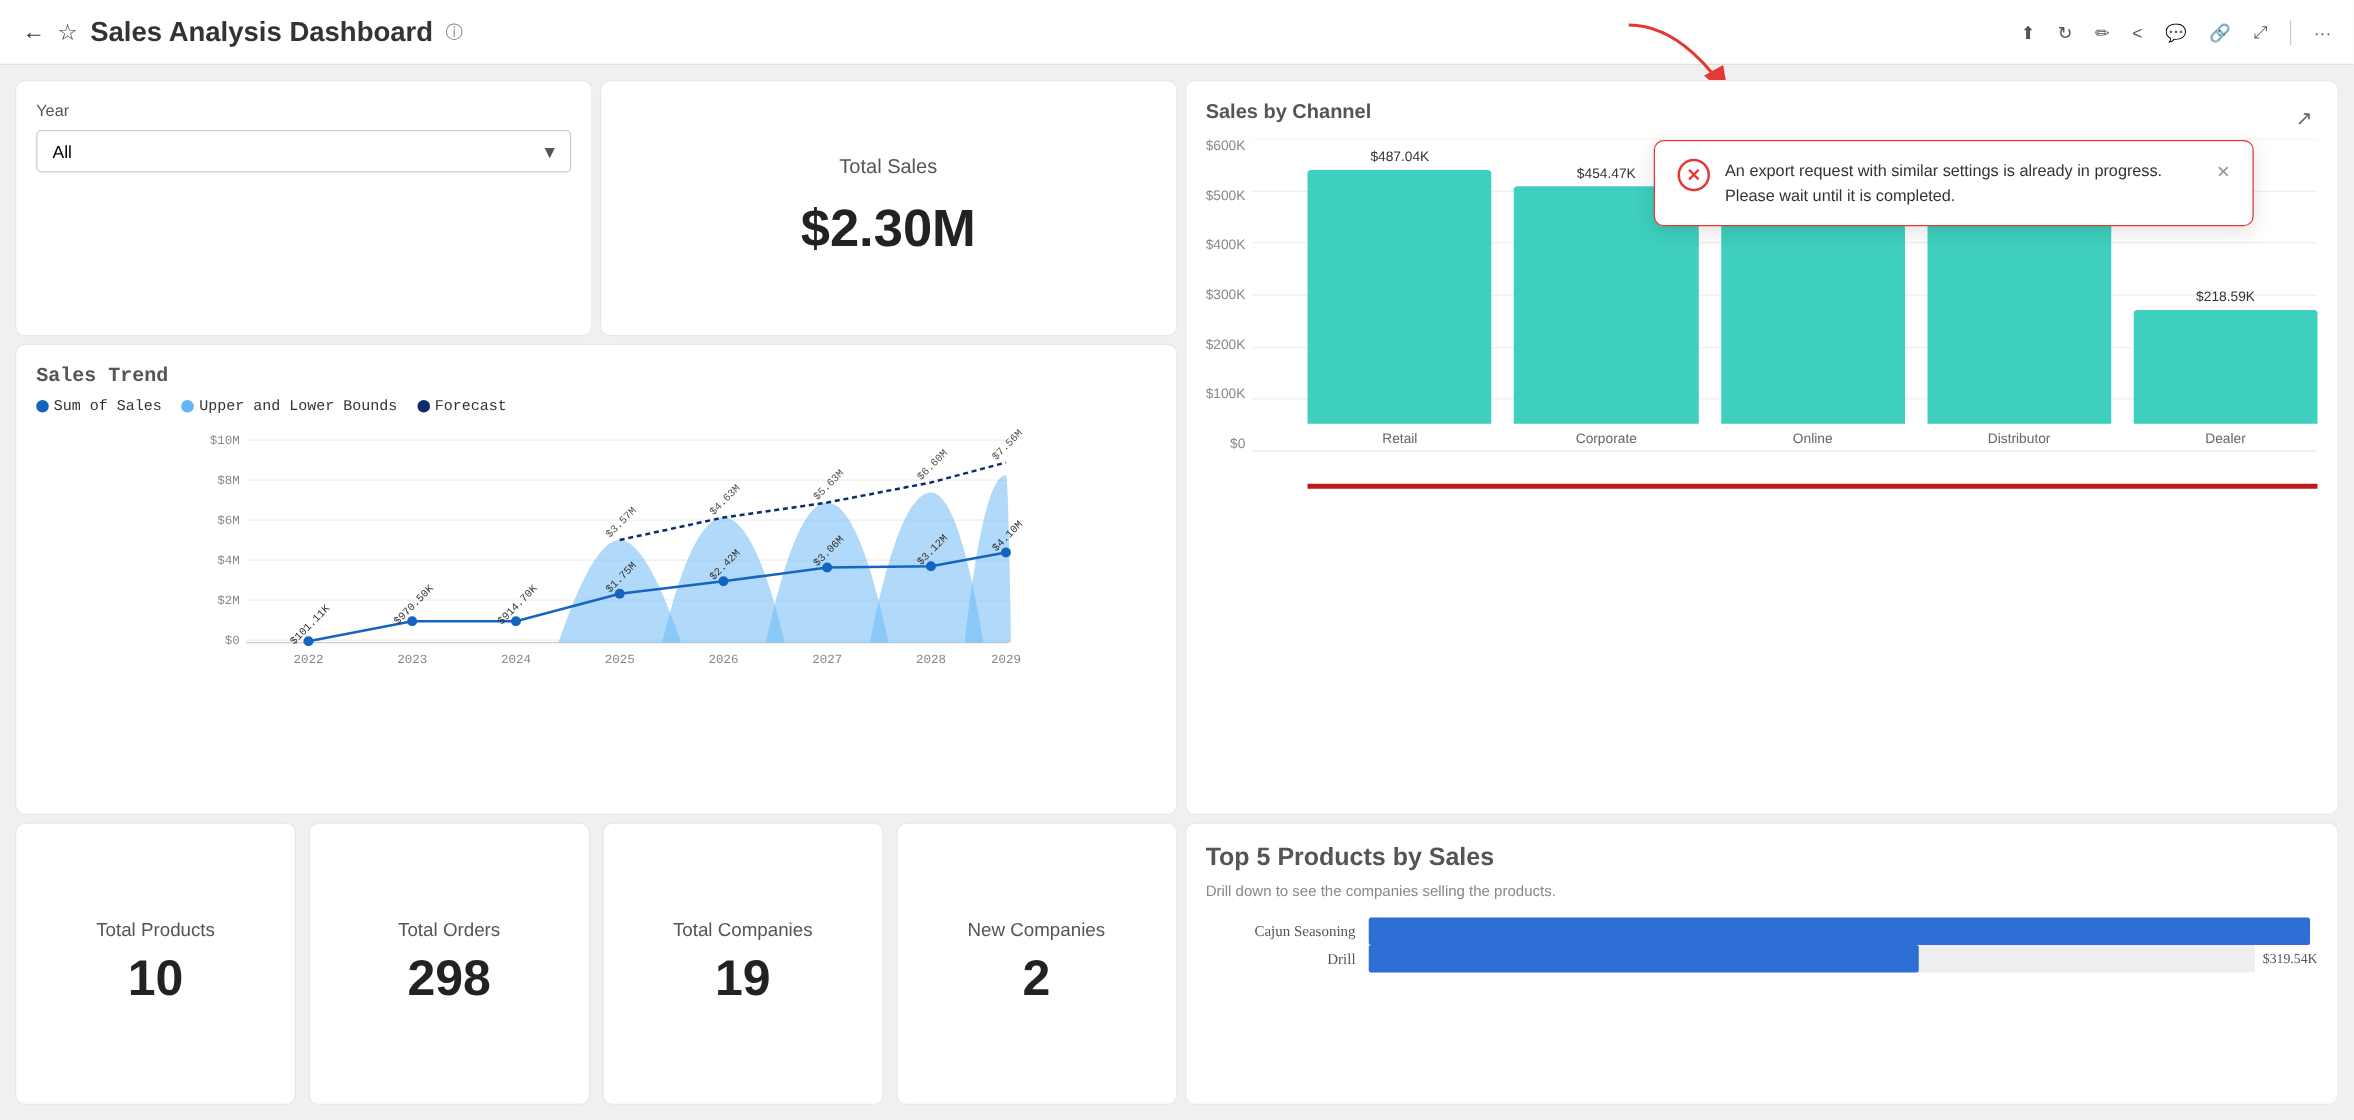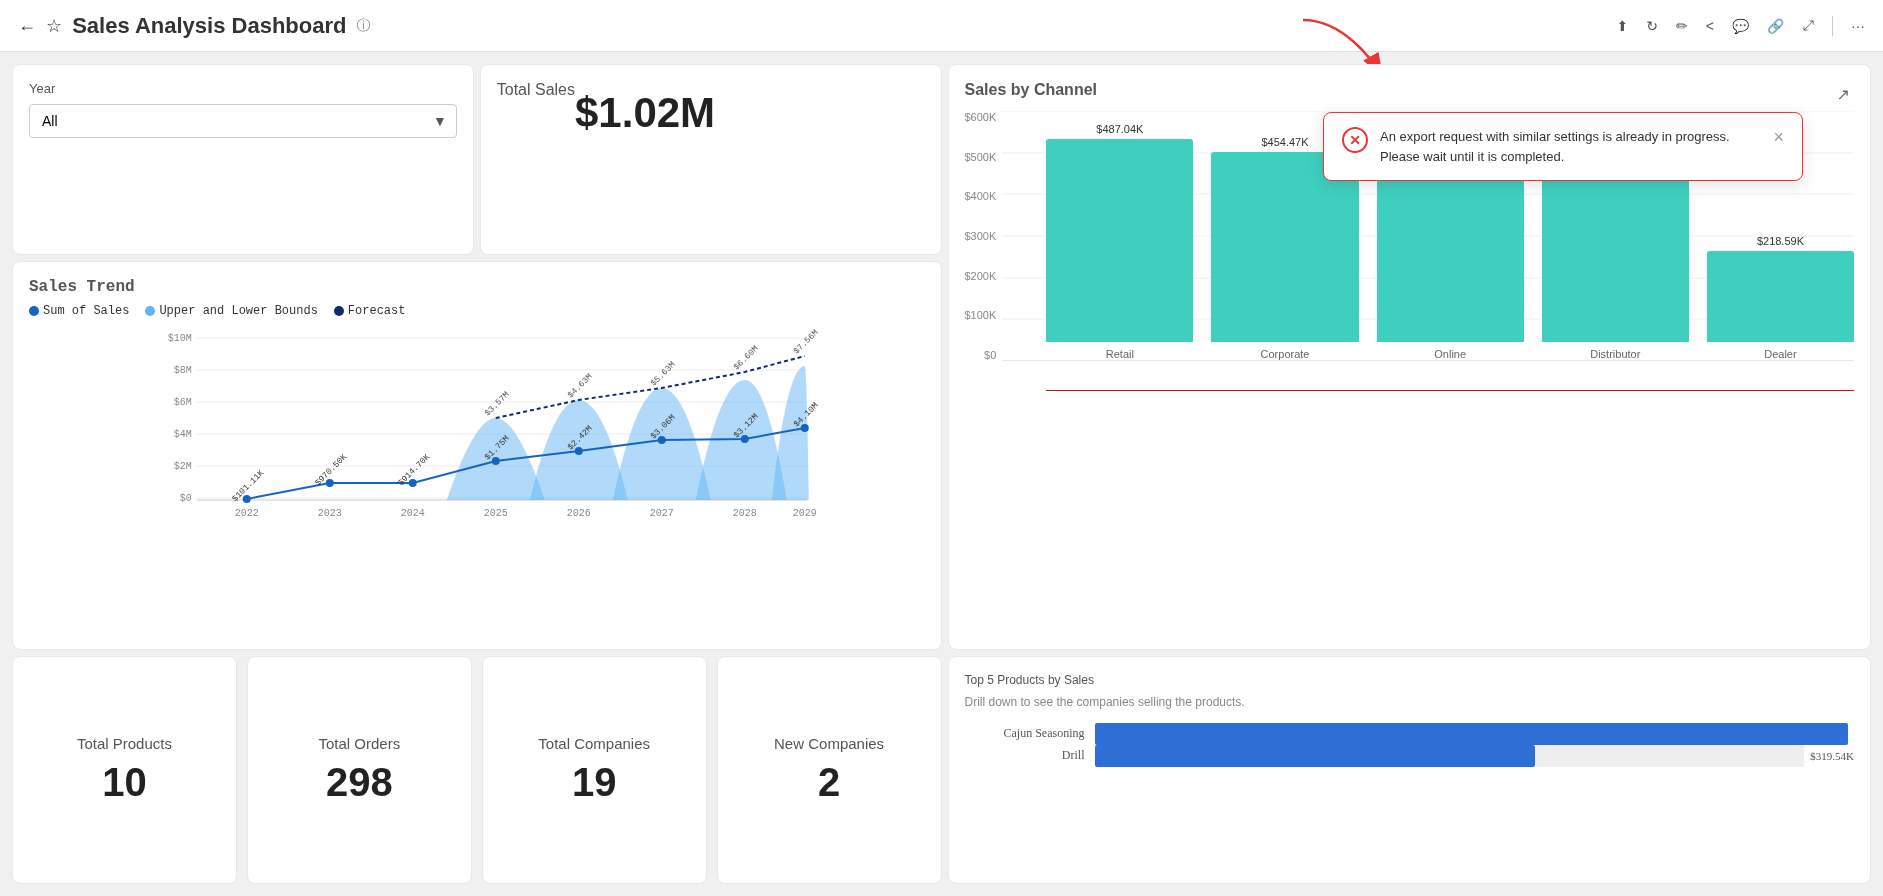--- a/index.html
+++ b/index.html
@@ -19,21 +19,21 @@
     .card { background: #fff; border-radius: 8px; padding: 16px; border: 1px solid #e8e8e8; }
 
     
     .year-card { grid-column: 1; grid-row: 1; }
     .card-label { font-size: 13px; color: #555; margin-bottom: 8px; font-weight: 500; }
     .select-wrapper { position: relative; }
     .select-wrapper select { width: 100%; padding: 8px 32px 8px 12px; border: 1px solid #ccc; border-radius: 4px; font-size: 14px; appearance: none; background: #fff; cursor: pointer; }
     .select-arrow { position: absolute; right: 10px; top: 50%; transform: translateY(-50%); pointer-events: none; color: #555; }
 
     
-    .total-sales-card { grid-column: 2; grid-row: 1; text-align: center; display: flex; flex-direction: row; }
+    .total-sales-card { grid-column: 2; grid-row: 1; text-align: center; display: flex; flex-direction: column; justify-content: center; }
     .total-sales-card .card-label { font-size: 16px; text-align: center; }
     .big-number { font-size: 42px; font-weight: 700; color: #222; margin-top: 8px; }
 
     
     .channel-card { grid-column: 3; grid-row: 1 / 3; position: relative; }
     .channel-card .card-label { font-size: 16px; font-weight: 600; margin-bottom: 12px; }
 
     
     .trend-card { grid-column: 1 / 3; grid-row: 2; font-family: Liberation Mono, monospace; }
     .trend-card .card-label { font-size: 16px; font-weight: 600; margin-bottom: 8px; }
@@ -41,29 +41,29 @@
     
     .metric-card { text-align: center; display: flex; flex-direction: column; justify-content: center; }
     .metric-card .metric-label { font-size: 15px; color: #555; margin-bottom: 8px; }
     .metric-card .metric-value { font-size: 40px; font-weight: 700; color: #222; }
 
     .metrics-row { grid-column: 1 / 3; grid-row: 3; display: grid; grid-template-columns: 1fr 1fr 1fr 1fr; gap: 10px; }
     .metrics-row .card { }
 
     
     .top5-card { grid-column: 3; grid-row: 3; }
-    .top5-card .card-label { font-size: 12px; font-weight: 400; }
+    .top5-card .card-label { font-size: 20px; font-weight: 700; }
     .top5-subtitle { font-size: 12px; color: #888; margin-bottom: 14px; }
 
     
     .legend { display: flex; gap: 16px; margin-bottom: 10px; font-size: 12px; align-items: center; }
     .legend-dot { width: 10px; height: 10px; border-radius: 50%; display: inline-block; margin-right: 4px; }
 
     
-    .bar-chart { display: flex; align-items: flex-end; gap: 18px; height: 280px; padding-bottom: 30px; position: relative; border-bottom: 1px solid #b91c1c; margin-left: 44px; }
+    .bar-chart { display: flex; align-items: flex-end; gap: 18px; height: 280px; padding-bottom: 30px; position: relative; border-bottom: 4px solid #b91c1c; margin-left: 44px; }
     .bar-col { display: flex; flex-direction: column; align-items: center; flex: 1; }
     .bar { width: 100%; background: #3ecfbe; border-radius: 3px 3px 0 0; position: relative; }
     .bar-label-top { font-size: 11px; color: #333; margin-bottom: 4px; text-align: center; }
     .bar-x-label { font-size: 11px; color: #666; margin-top: 6px; }
 
     
     .channel-chart-wrapper { display: flex; gap: 0; }
     .y-axis { display: flex; flex-direction: column-reverse; justify-content: space-between; align-items: flex-end; padding-right: 6px; font-size: 11px; color: #888; height: 280px; padding-bottom: 30px; }
 
     
@@ -139,21 +139,21 @@
         <option>2027</option>
         <option>2028</option>
         <option>2029</option>
       </select>
       <span class="select-arrow">▼</span>
     </div>
   </div>
 
   <div class="card total-sales-card">
     <div class="card-label">Total Sales</div>
-    <div class="big-number">$1.02M</div>
+    <div class="big-number">$2.30M</div>
   </div>
 
   <div class="card channel-card">
     <div class="card-label">Sales by Channel</div>
 
     <div style="position:absolute;top:20px;right:20px;font-size:16px;color:#666;">↗</div>
     <div class="channel-chart-wrapper">
       <div class="y-axis">
         <span>$0</span>
         <span>$100K</span>

